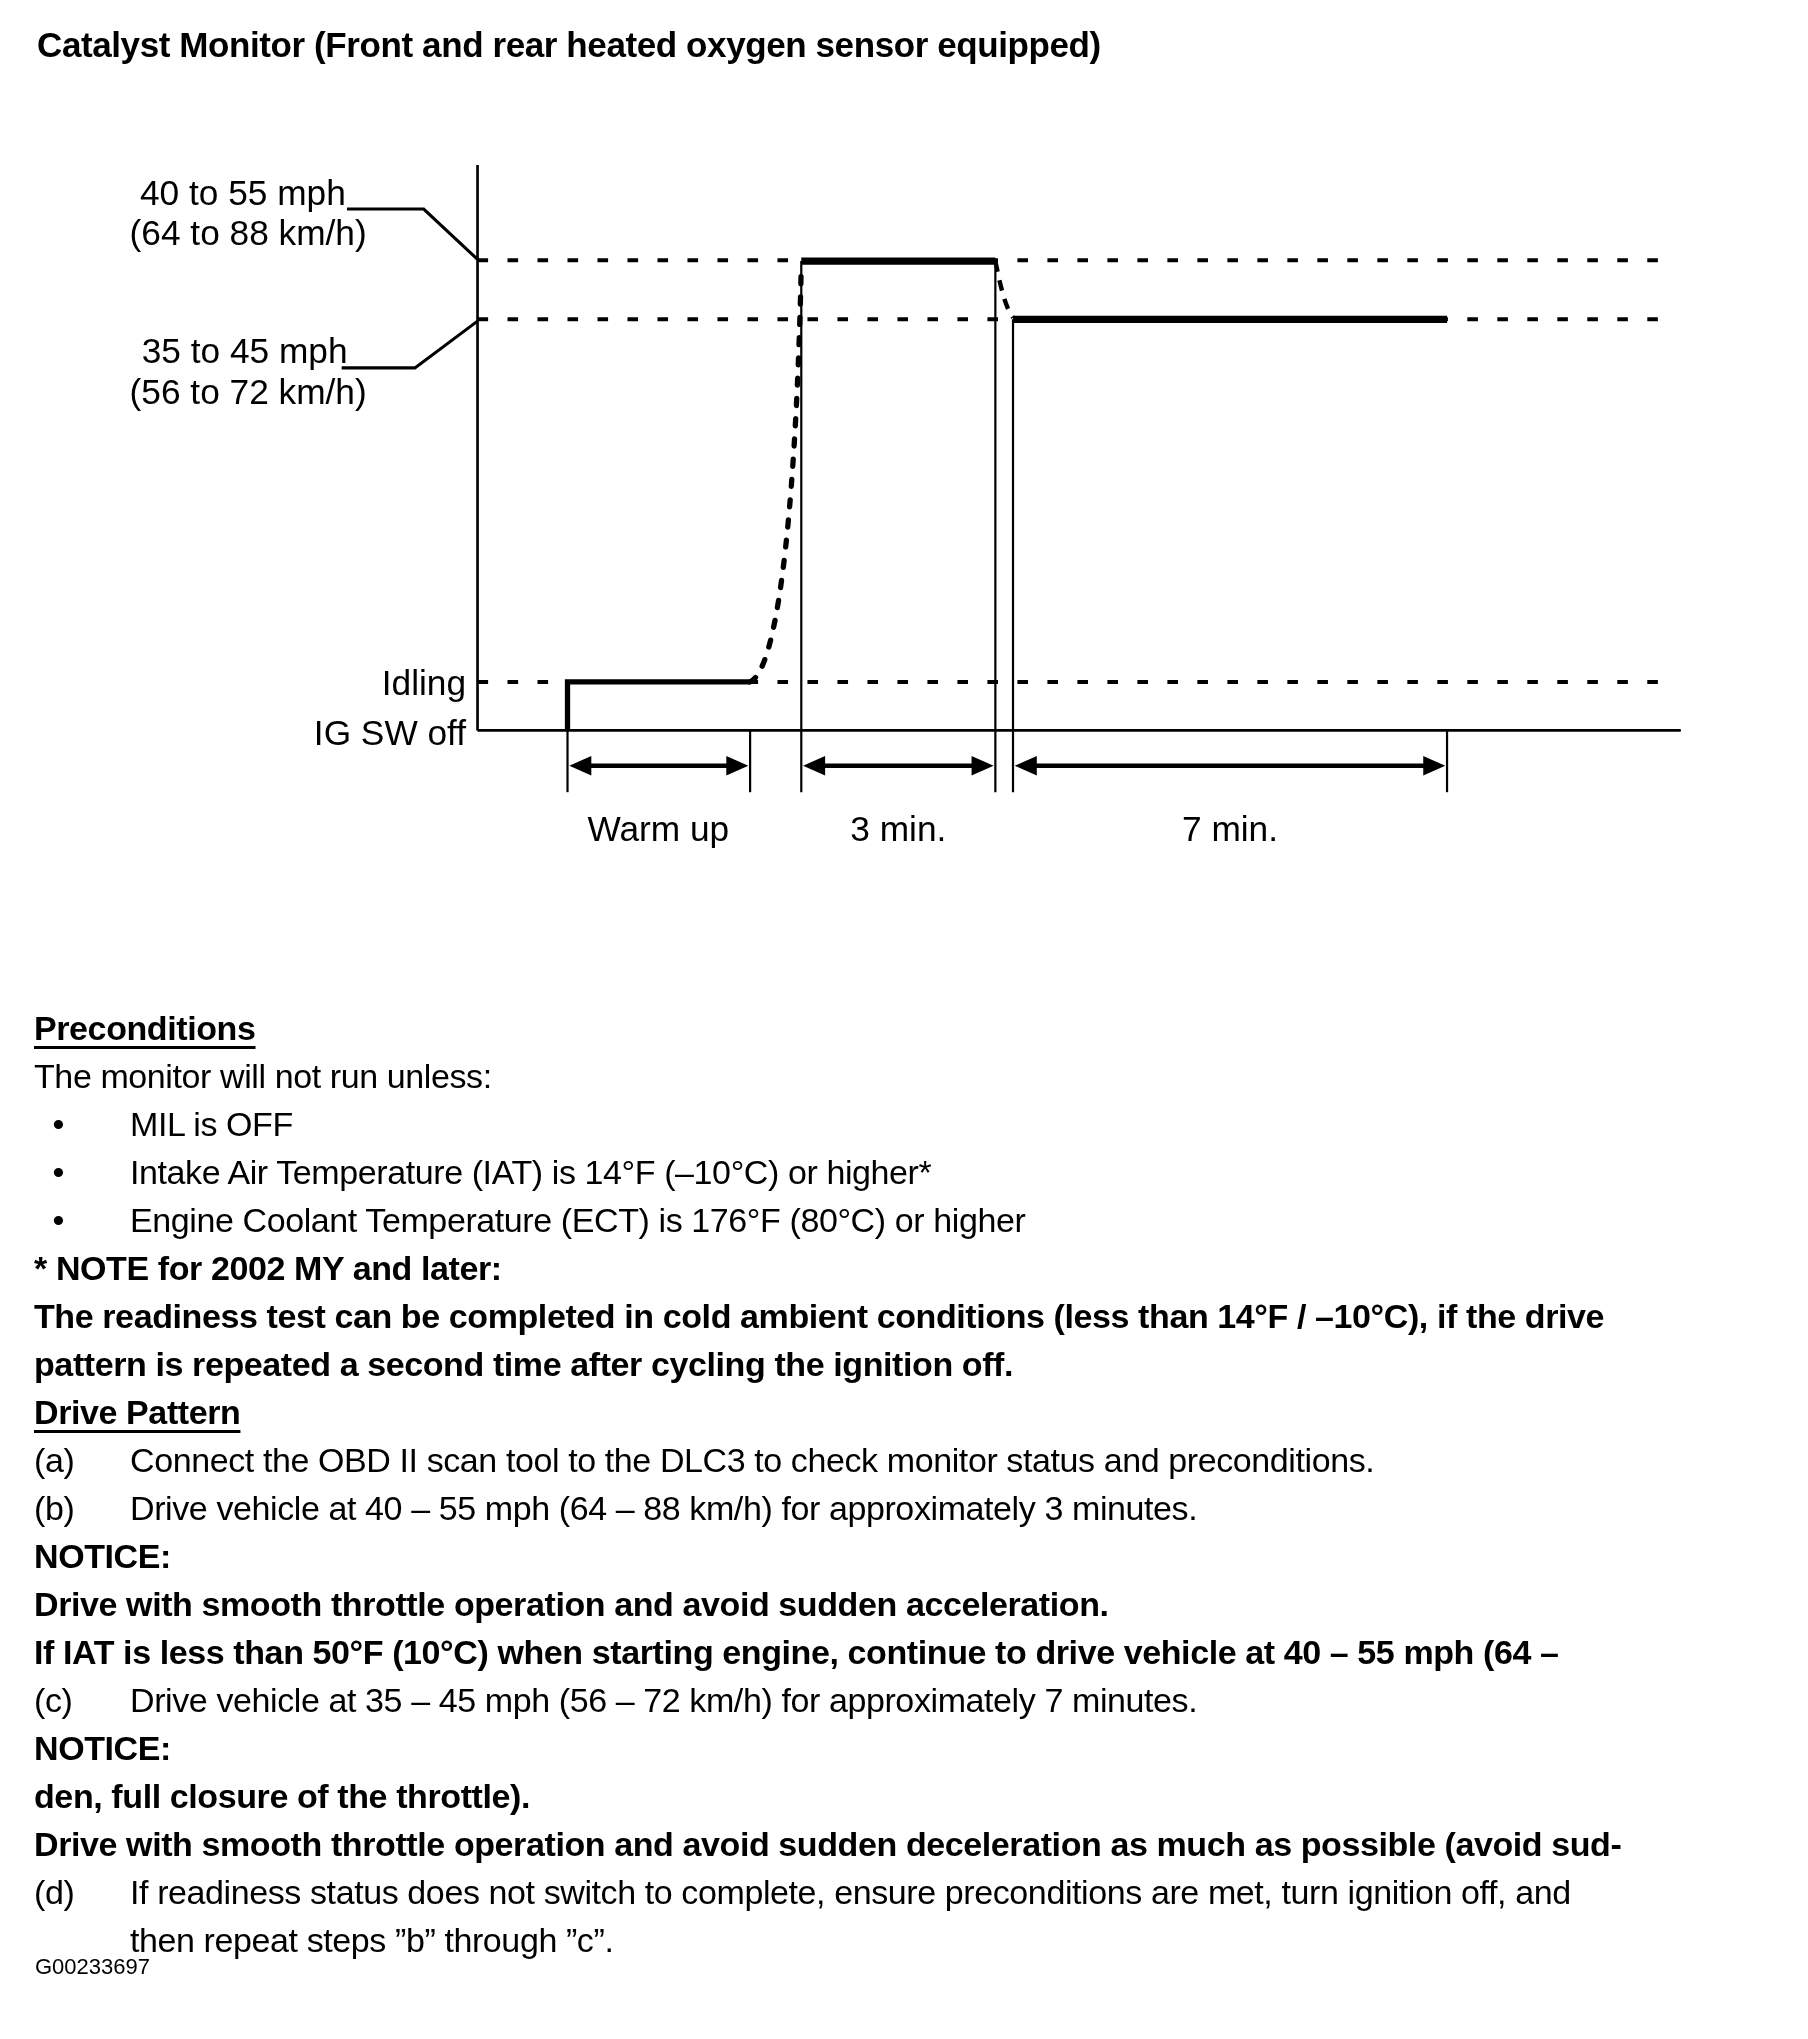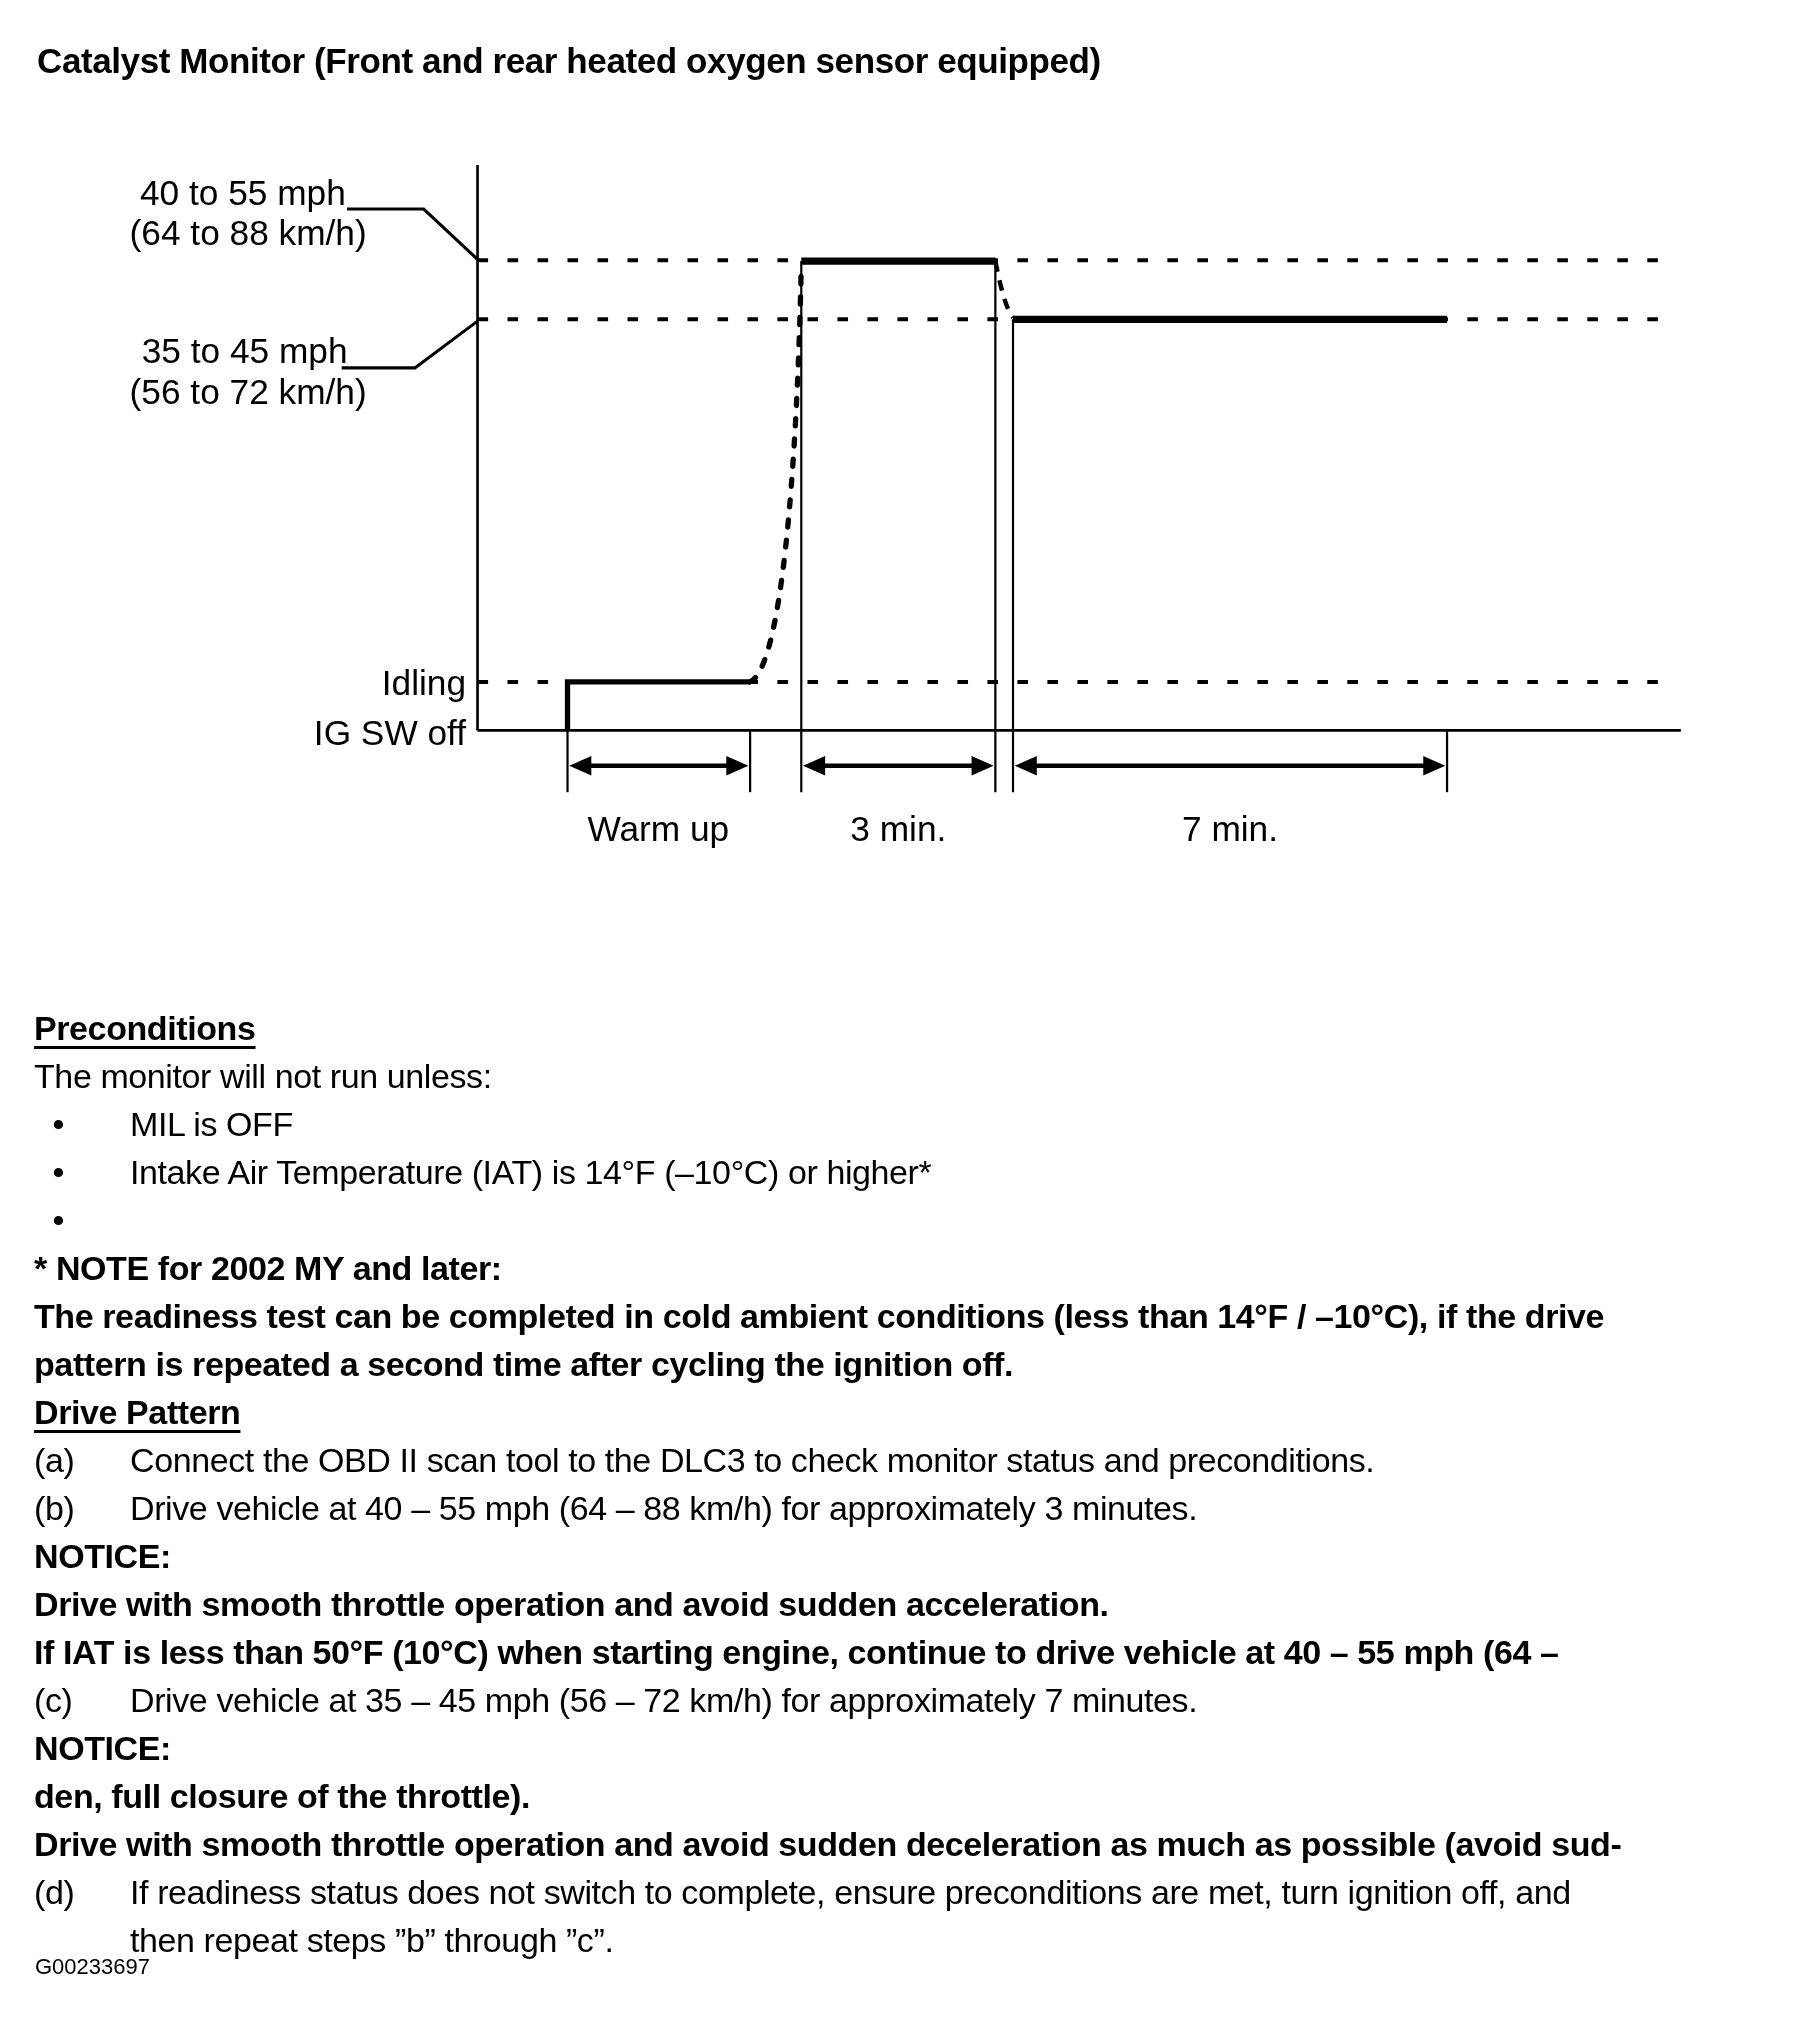--- a/index.html
+++ b/index.html
@@ -3,21 +3,21 @@
 <meta charset="utf-8">
 <style>
   html,body{margin:0;padding:0;}
   body{
     width:1809px;height:2040px;
     background:#ffffff;color:#000000;
     font-family:"Liberation Sans", sans-serif;
     position:relative;overflow:hidden;
   }
   .page-title{
-    position:absolute;left:37px;top:41px;
+    position:absolute;left:37px;top:25px;
     font-size:35px;font-weight:bold;letter-spacing:-0.4px;
     white-space:nowrap;
   }
   .diagram-svg{
     position:absolute;left:0;top:0;width:1809px;height:891px;
   }
   .diagram-svg text{
     font-family:"Liberation Sans", sans-serif;
     font-size:40px;fill:#000;
   }
@@ -112,20 +112,21 @@
     <div class="tline bullet">
       <span class="marker bullet">•</span>
       <span class="ltext">MIL is OFF</span>
     </div>
     <div class="tline bullet">
       <span class="marker bullet">•</span>
       <span class="ltext">Intake Air Temperature (IAT) is 14°F (–10°C) or higher*</span>
     </div>
     <div class="tline bullet">
       <span class="marker bullet">•</span>
+      <span class="ltext">Engine Coolant Temperature (ECT) is 176°F (80°C) or higher</span>
     </div>
     <div class="tline bold">
       <span class="ltext">* NOTE for 2002 MY and later:</span>
     </div>
     <div class="tline bold">
       <span class="ltext">The readiness test can be completed in cold ambient conditions (less than 14°F / –10°C), if the drive</span>
     </div>
     <div class="tline bold">
       <span class="ltext">pattern is repeated a second time after cycling the ignition off.</span>
     </div>

